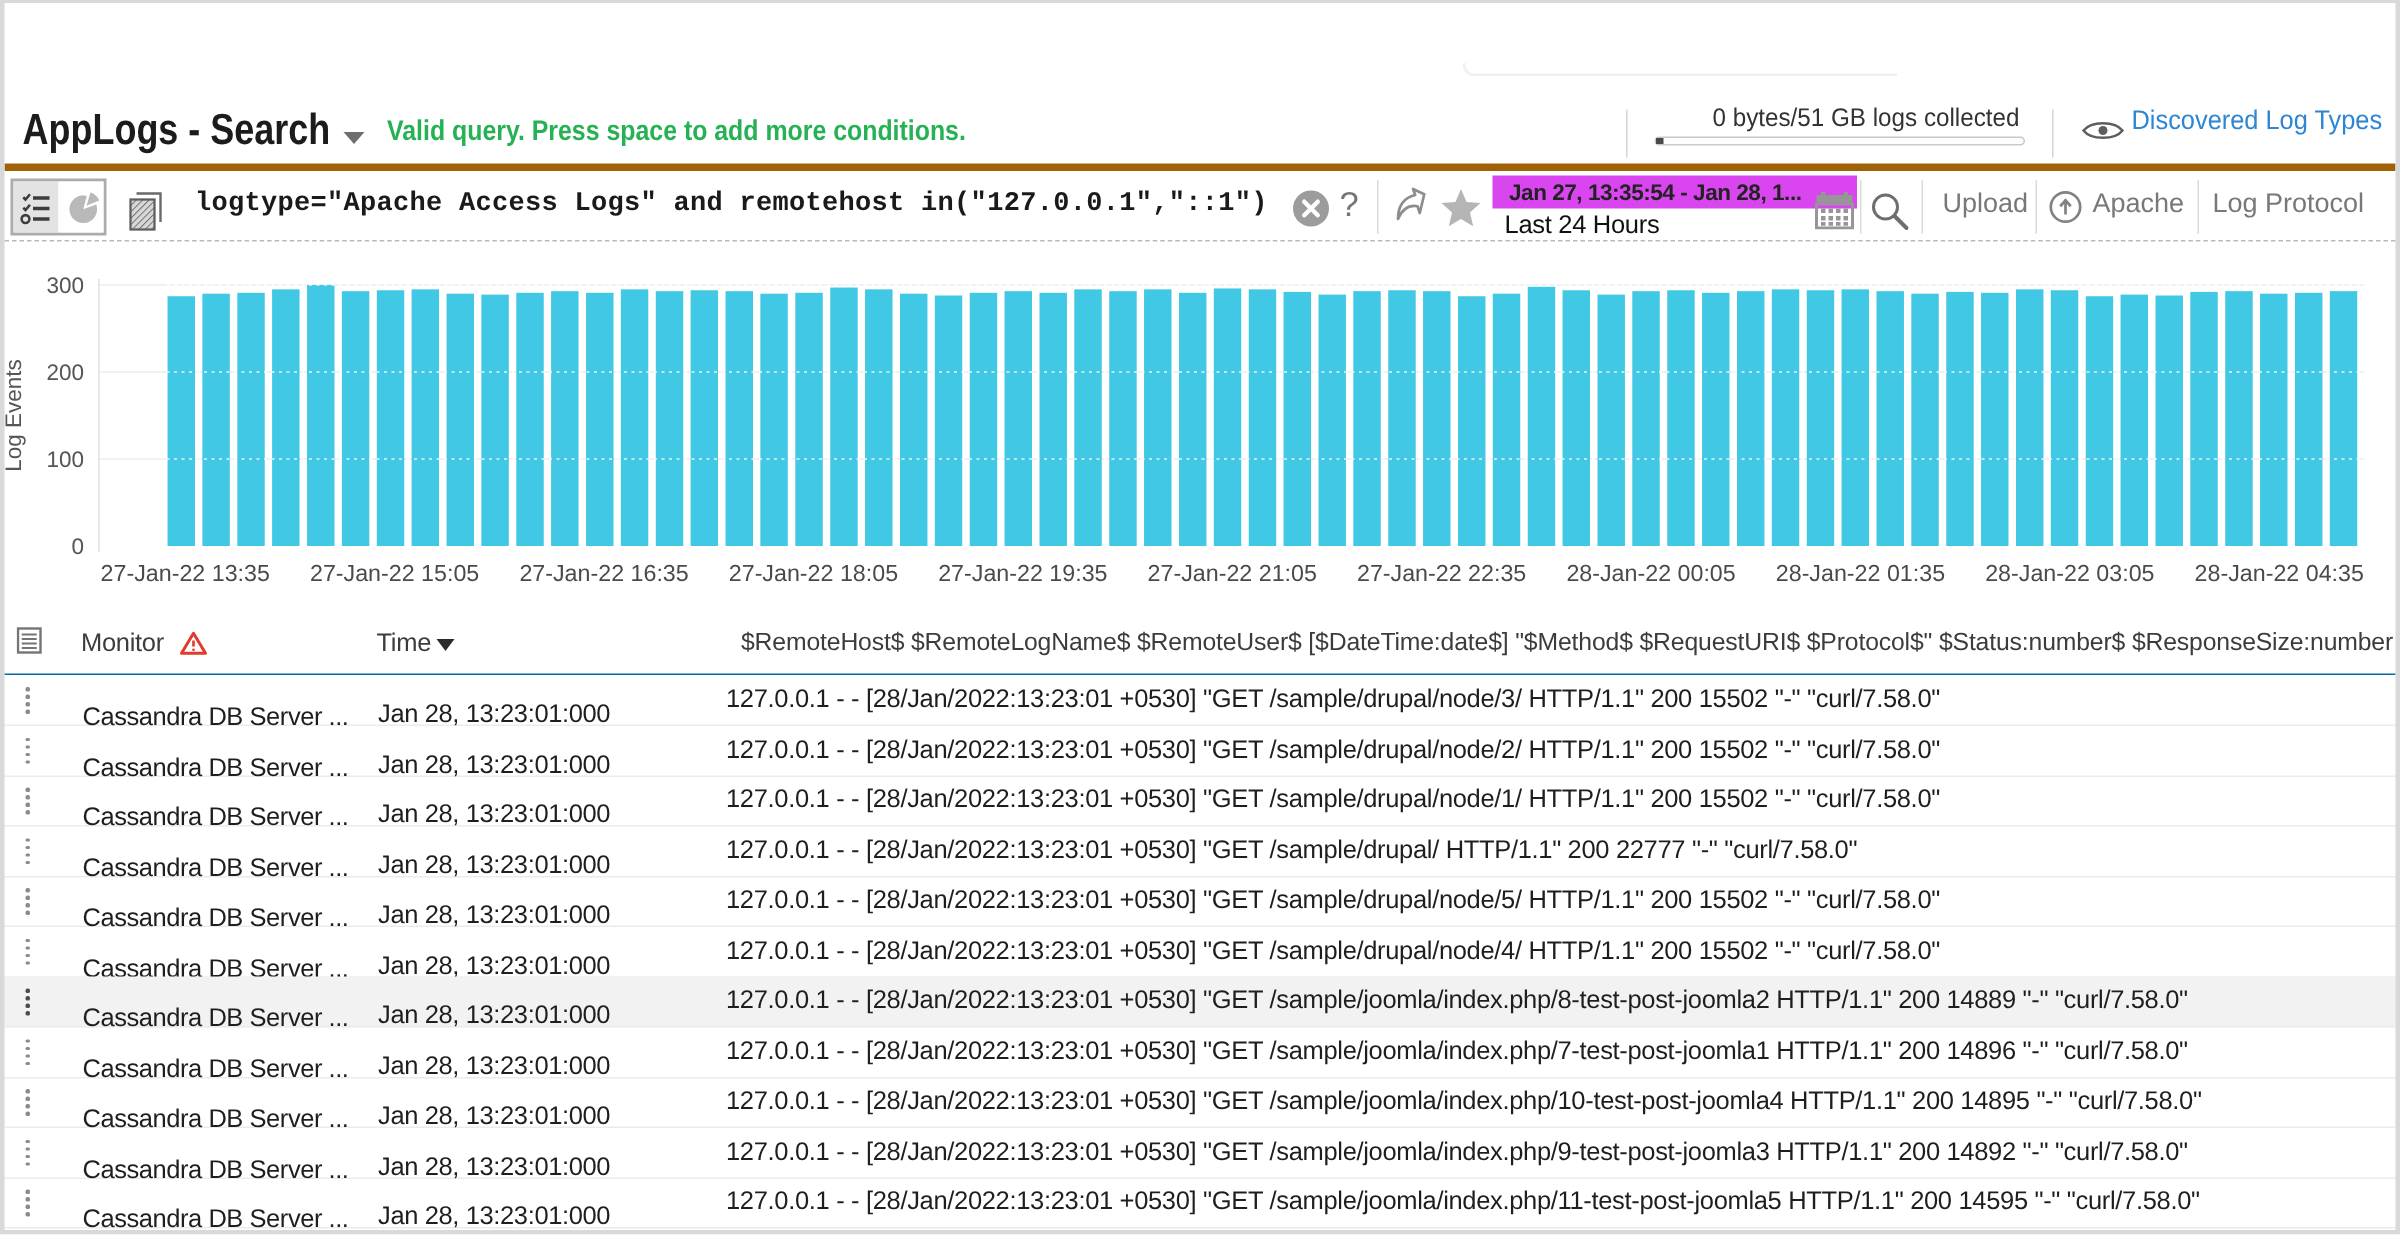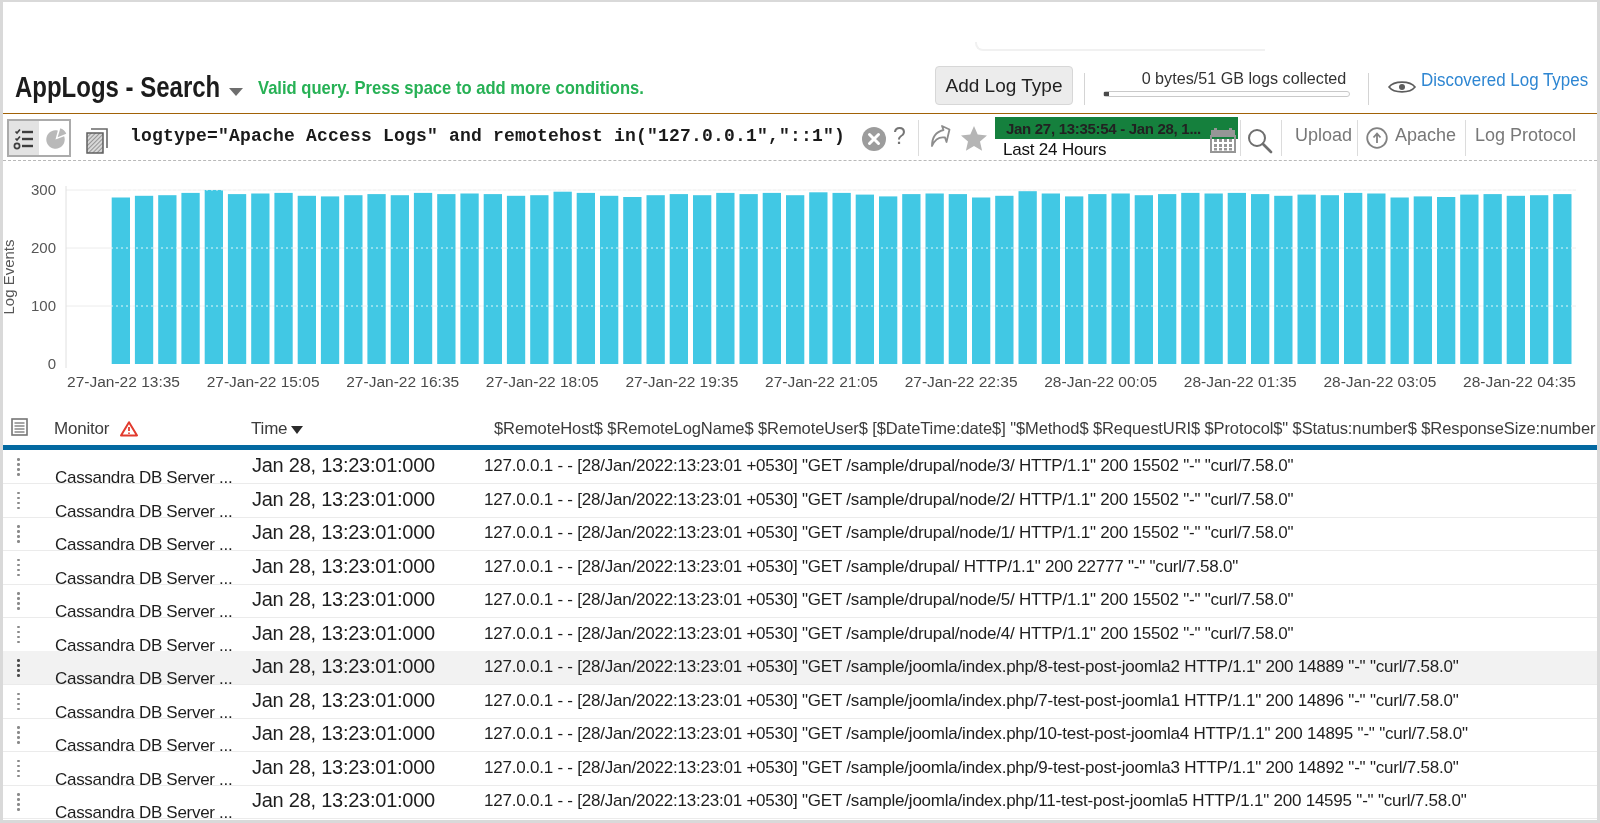--- a/index.html
+++ b/index.html
@@ -11,66 +11,65 @@
 #frame { position:absolute; left:0; top:0; width:1600px; height:823px; border-top:2px solid #d9d9d9; border-left:3px solid #d9d9d9; border-right:3px solid #d9d9d9; border-bottom:3px solid #d9d9d9; pointer-events:none; z-index:50; }
 
 
 #topbar { position:absolute; left:3px; top:2px; width:1594px; height:57px; background:#fff; border-bottom:1px dashed #c8c8c8; }
 #gridicon { position:absolute; left:26px; top:16px; width:28px; height:28px; }
 #gridicon div { position:absolute; width:7px; height:7px; background:#1d1d1d; border-radius:1.5px; }
 #logo { position:absolute; left:92px; top:12px; font-size:31px; font-weight:bold; color:#191919; letter-spacing:-0.5px; transform:scaleX(0.945); transform-origin:0 0; }
 #logo .g { color:#79b33f; }
 
 
-#subhead { position:absolute; left:3px; top:60px; width:1594px; height:54px; background:#fff; border-bottom:1px solid #a16207; }
+#subhead { position:absolute; left:3px; top:60px; width:1594px; height:54px; background:#fff; border-bottom:5px solid #a16207; }
 #apptitle { position:absolute; left:12px; top:11px; font-size:29px; font-weight:600; color:#1c1c1c; transform:scaleX(0.827); transform-origin:0 0; white-space:nowrap; }
 #appcaret { position:absolute; left:226px; top:28px; width:0; height:0; border-left:7px solid transparent; border-right:7px solid transparent; border-top:8px solid #6e6e6e; }
 #validq { position:absolute; left:255px; top:17px; font-size:19px; font-weight:600; color:#27b155; transform:scaleX(0.873); transform-origin:0 0; white-space:nowrap; }
 #addlog { position:absolute; left:932px; top:6px; width:138px; height:39px; background:#ececec; border:1px solid #d7d7d7; border-radius:4px; font-size:19px; color:#222; text-align:center; line-height:38px; }
 .vsep1 { position:absolute; top:13px; height:32px; width:1px; background:#d4d4d4; }
 #bytestxt { position:absolute; left:1118px; top:9px; width:246px; text-align:center; font-size:17px; color:#333; transform:scaleX(0.95); transform-origin:50% 0; white-space:nowrap; }
 #progwrap { position:absolute; left:1100px; top:31px; width:247px; height:6px; background:#fdfdfd; border:1px solid #c9c9c9; border-radius:3px; }
 #progfill { position:absolute; left:0; top:0; width:5px; height:4px; background:#4a4a4a; }
 #discov { position:absolute; left:1418px; top:10px; font-size:18px; color:#2e86d2; white-space:nowrap; transform:scaleX(0.94); transform-origin:0 0; }
 
 
 #toolbar { position:absolute; left:3px; top:115px; width:1594px; height:46px; background:#fff; border-bottom:1px dashed #b9b9b9; }
 #btngroup { position:absolute; left:4px; top:4px; width:64px; height:38px; border:2px solid #ababab; }
 #btn1 { position:absolute; left:0; top:0; width:30px; height:34px; background:#e3e3e3; }
 #btn2 { position:absolute; left:30px; top:0; width:30px; height:34px; background:#fff; }
 #queryline { position:absolute; left:127px; top:11px; font-family:"Liberation Mono", monospace; font-weight:bold; font-size:18px; color:#1a1a1a; letter-spacing:0.2px; white-space:pre; }
 .vsep2 { position:absolute; top:5px; height:36px; width:1px; background:#dcdcdc; }
 #datebox { position:absolute; left:992px; top:2px; width:243px; height:42px; }
-#datetop { position:absolute; left:0; top:0; width:243px; height:22px; background:#15803d; font-size:15px; font-weight:700; color:#222; line-height:23px; padding-left:11px; letter-spacing:-0.3px; white-space:nowrap; }
+#datetop { position:absolute; left:0; top:0; width:243px; height:22px; background:#d946ef; font-size:15px; font-weight:700; color:#222; line-height:23px; padding-left:11px; letter-spacing:-0.3px; white-space:nowrap; }
 #datebot { position:absolute; left:0; top:22px; width:243px; height:20px; font-size:17px; color:#111; line-height:21px; padding-left:8px; letter-spacing:-0.2px; }
 .tbtxt { position:absolute; top:10px; font-size:18px; color:#787878; }
 
 
 #chart { position:absolute; left:3px; top:161px; width:1594px; height:243px; }
 
 
 #tablearea { position:absolute; left:3px; top:404px; width:1594px; height:416px; background:#fff; }
-#thead { position:absolute; left:0; top:7px; width:1594px; height:39px; border-bottom:5px solid #0369a1; }
+#thead { position:absolute; left:0; top:7px; width:1594px; height:39px; border-bottom:1px solid #0369a1; }
 .hcell { position:absolute; top:8px; font-size:17px; color:#3c3c3c; letter-spacing:-0.2px; }
 .row { position:absolute; left:0; width:1594px; height:34px; border-bottom:1px solid #ebebeb; }
 .row .dots { position:absolute; left:14px; top:8px; width:3px; height:18px; }
 .dots i { position:absolute; left:0; width:2.5px; height:2.5px; background:#8a8a8a; border-radius:50%; }
 .cmon { position:absolute; left:52px; top:18px; font-size:17px; color:#1e1e1e; letter-spacing:-0.3px; }
-.ctime { position:absolute; left:249px; top:4px; font-size:20px; color:#1e1e1e; letter-spacing:-0.25px; }
+.ctime { position:absolute; left:249px; top:16px; font-size:17px; color:#1e1e1e; letter-spacing:-0.25px; }
 .clog { position:absolute; left:481px; top:6px; font-size:17px; color:#1e1e1e; white-space:pre; letter-spacing:-0.22px; }
 </style>
 </head>
 <body>
 <div id="page">
   <div class="abs" style="left:975px; top:42px; width:290px; height:9px; border-bottom:2px solid #f1f1f1; border-left:2px solid #f1f1f1; border-bottom-left-radius:8px;"></div>
   <div id="subhead">
     <div id="apptitle">AppLogs - Search</div>
     <div id="appcaret"></div>
     <div id="validq">Valid query. Press space to add more conditions.</div>
-    <div id="addlog">Add Log Type</div>
     <div class="vsep1" style="left:1081px;"></div>
     <div id="bytestxt">0 bytes/51 GB logs collected</div>
     <div id="progwrap">
         <div id="progfill"></div>
       </div>
     <div class="vsep1" style="left:1365px;"></div>
     <span id="eyeicon" class="abs" style="left:1384px; top:18px; width:30px; height:18px;">
         <svg width="30" height="18" style="position:absolute;left:0;top:0;">
 <path d="M2 9 C7 2.5 23 2.5 28 9 C23 15.5 7 15.5 2 9 Z" fill="none" stroke="#5d5d5d" stroke-width="1.6"></path>
 <circle cx="15" cy="9" r="3" fill="#5d5d5d"></circle>

